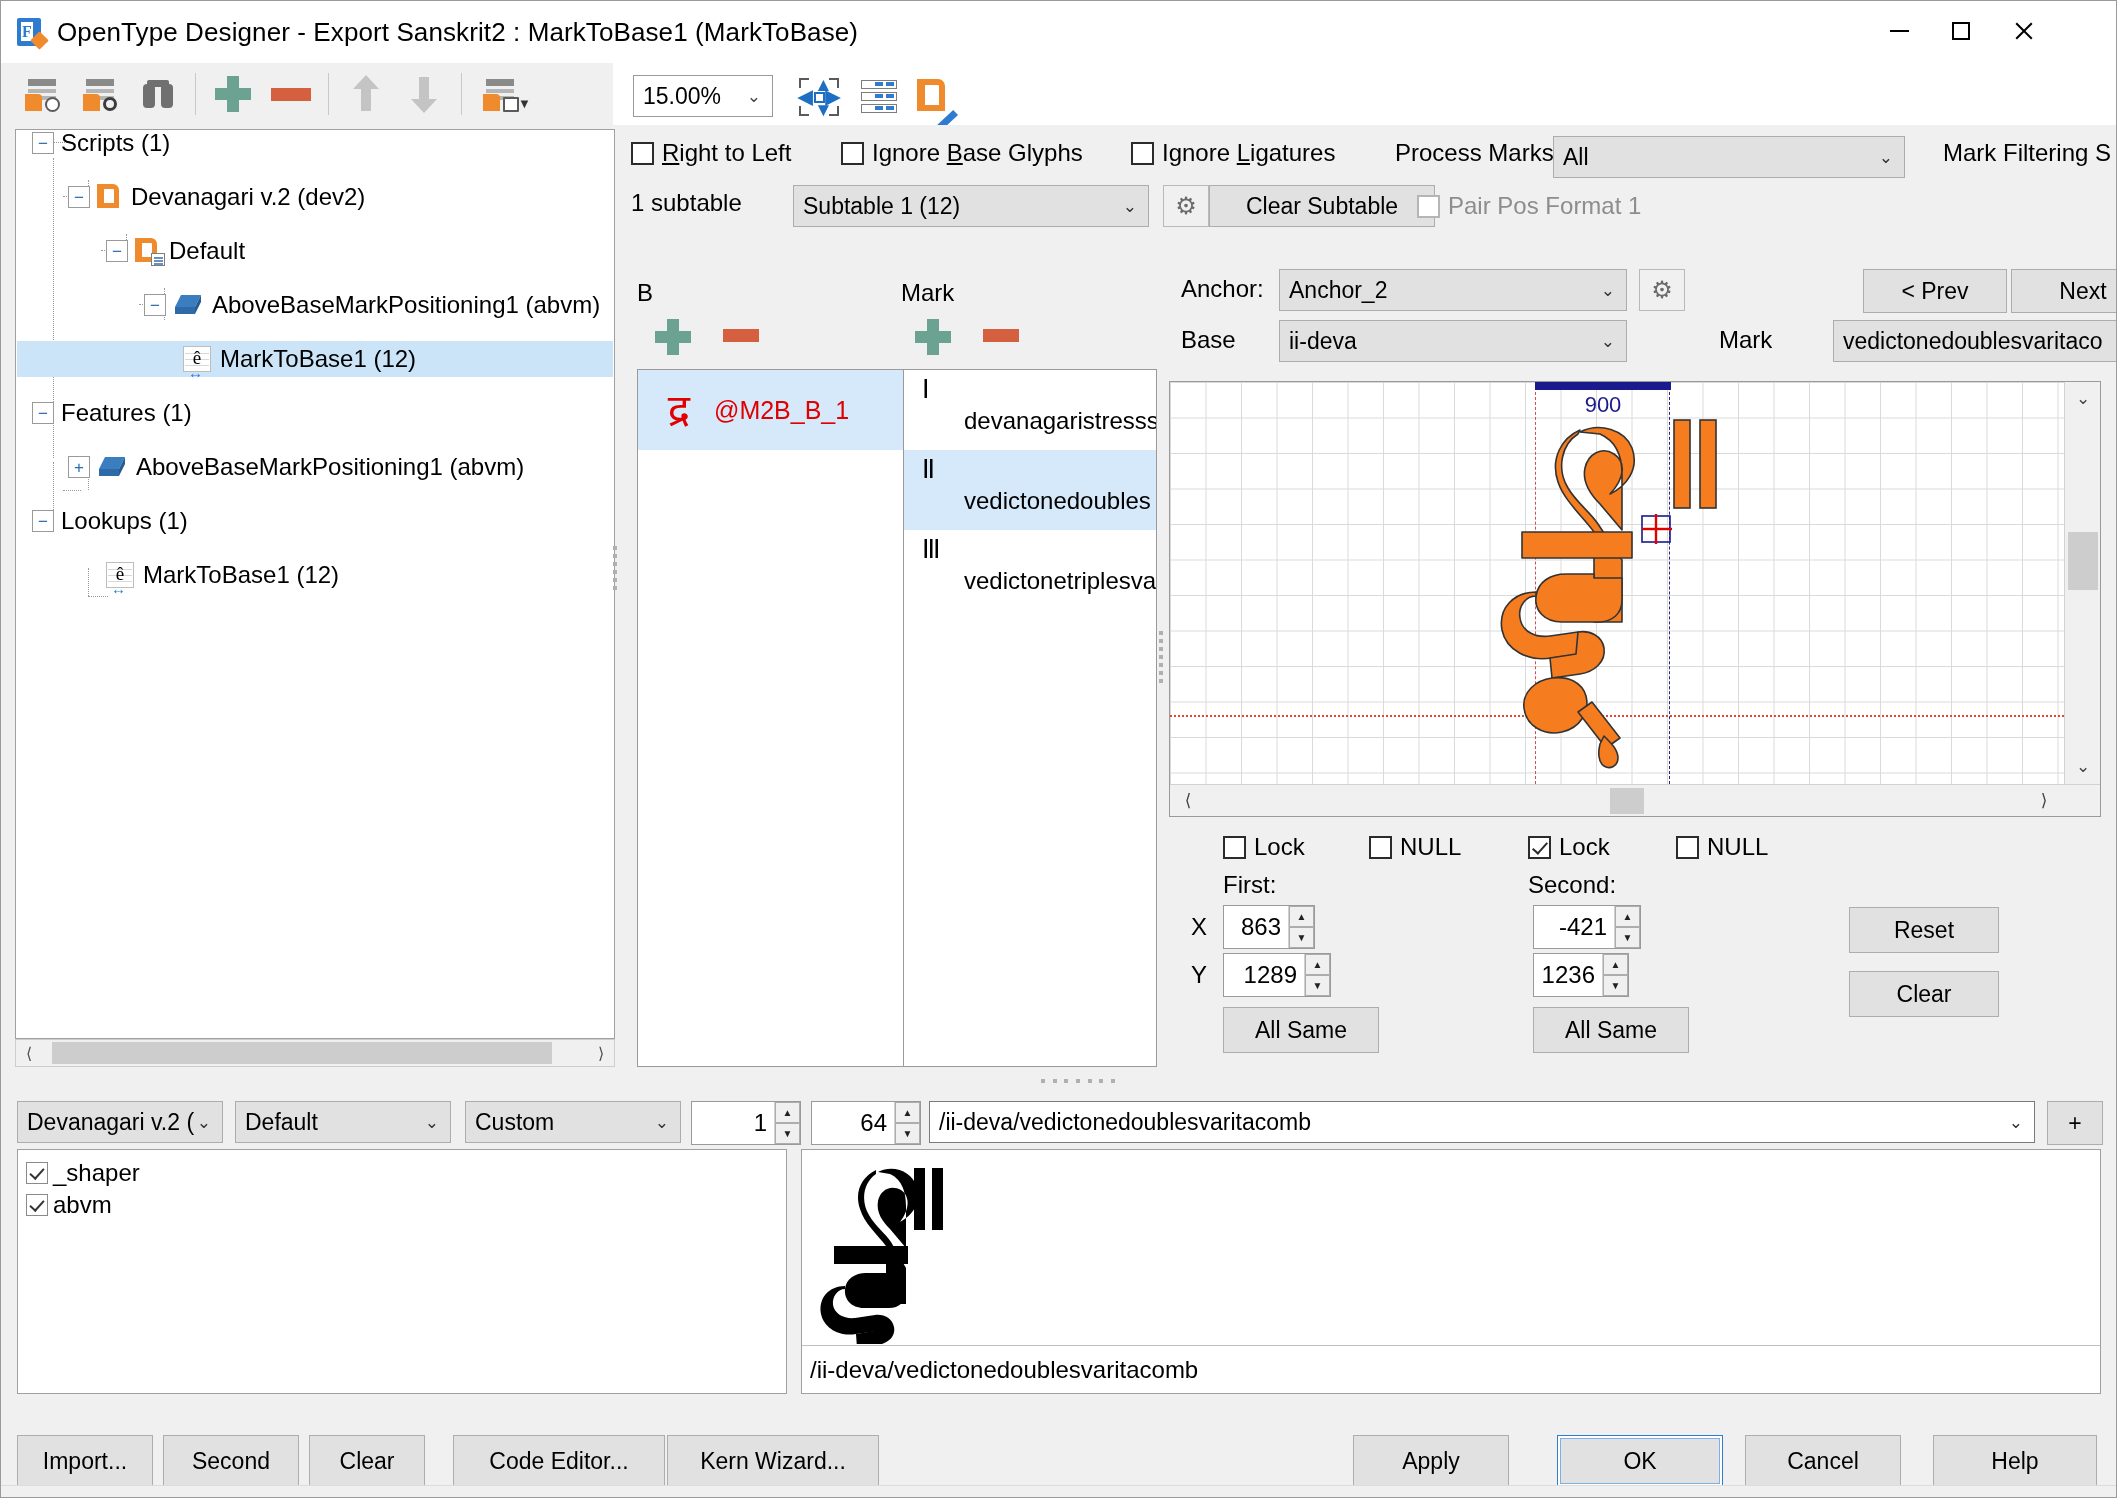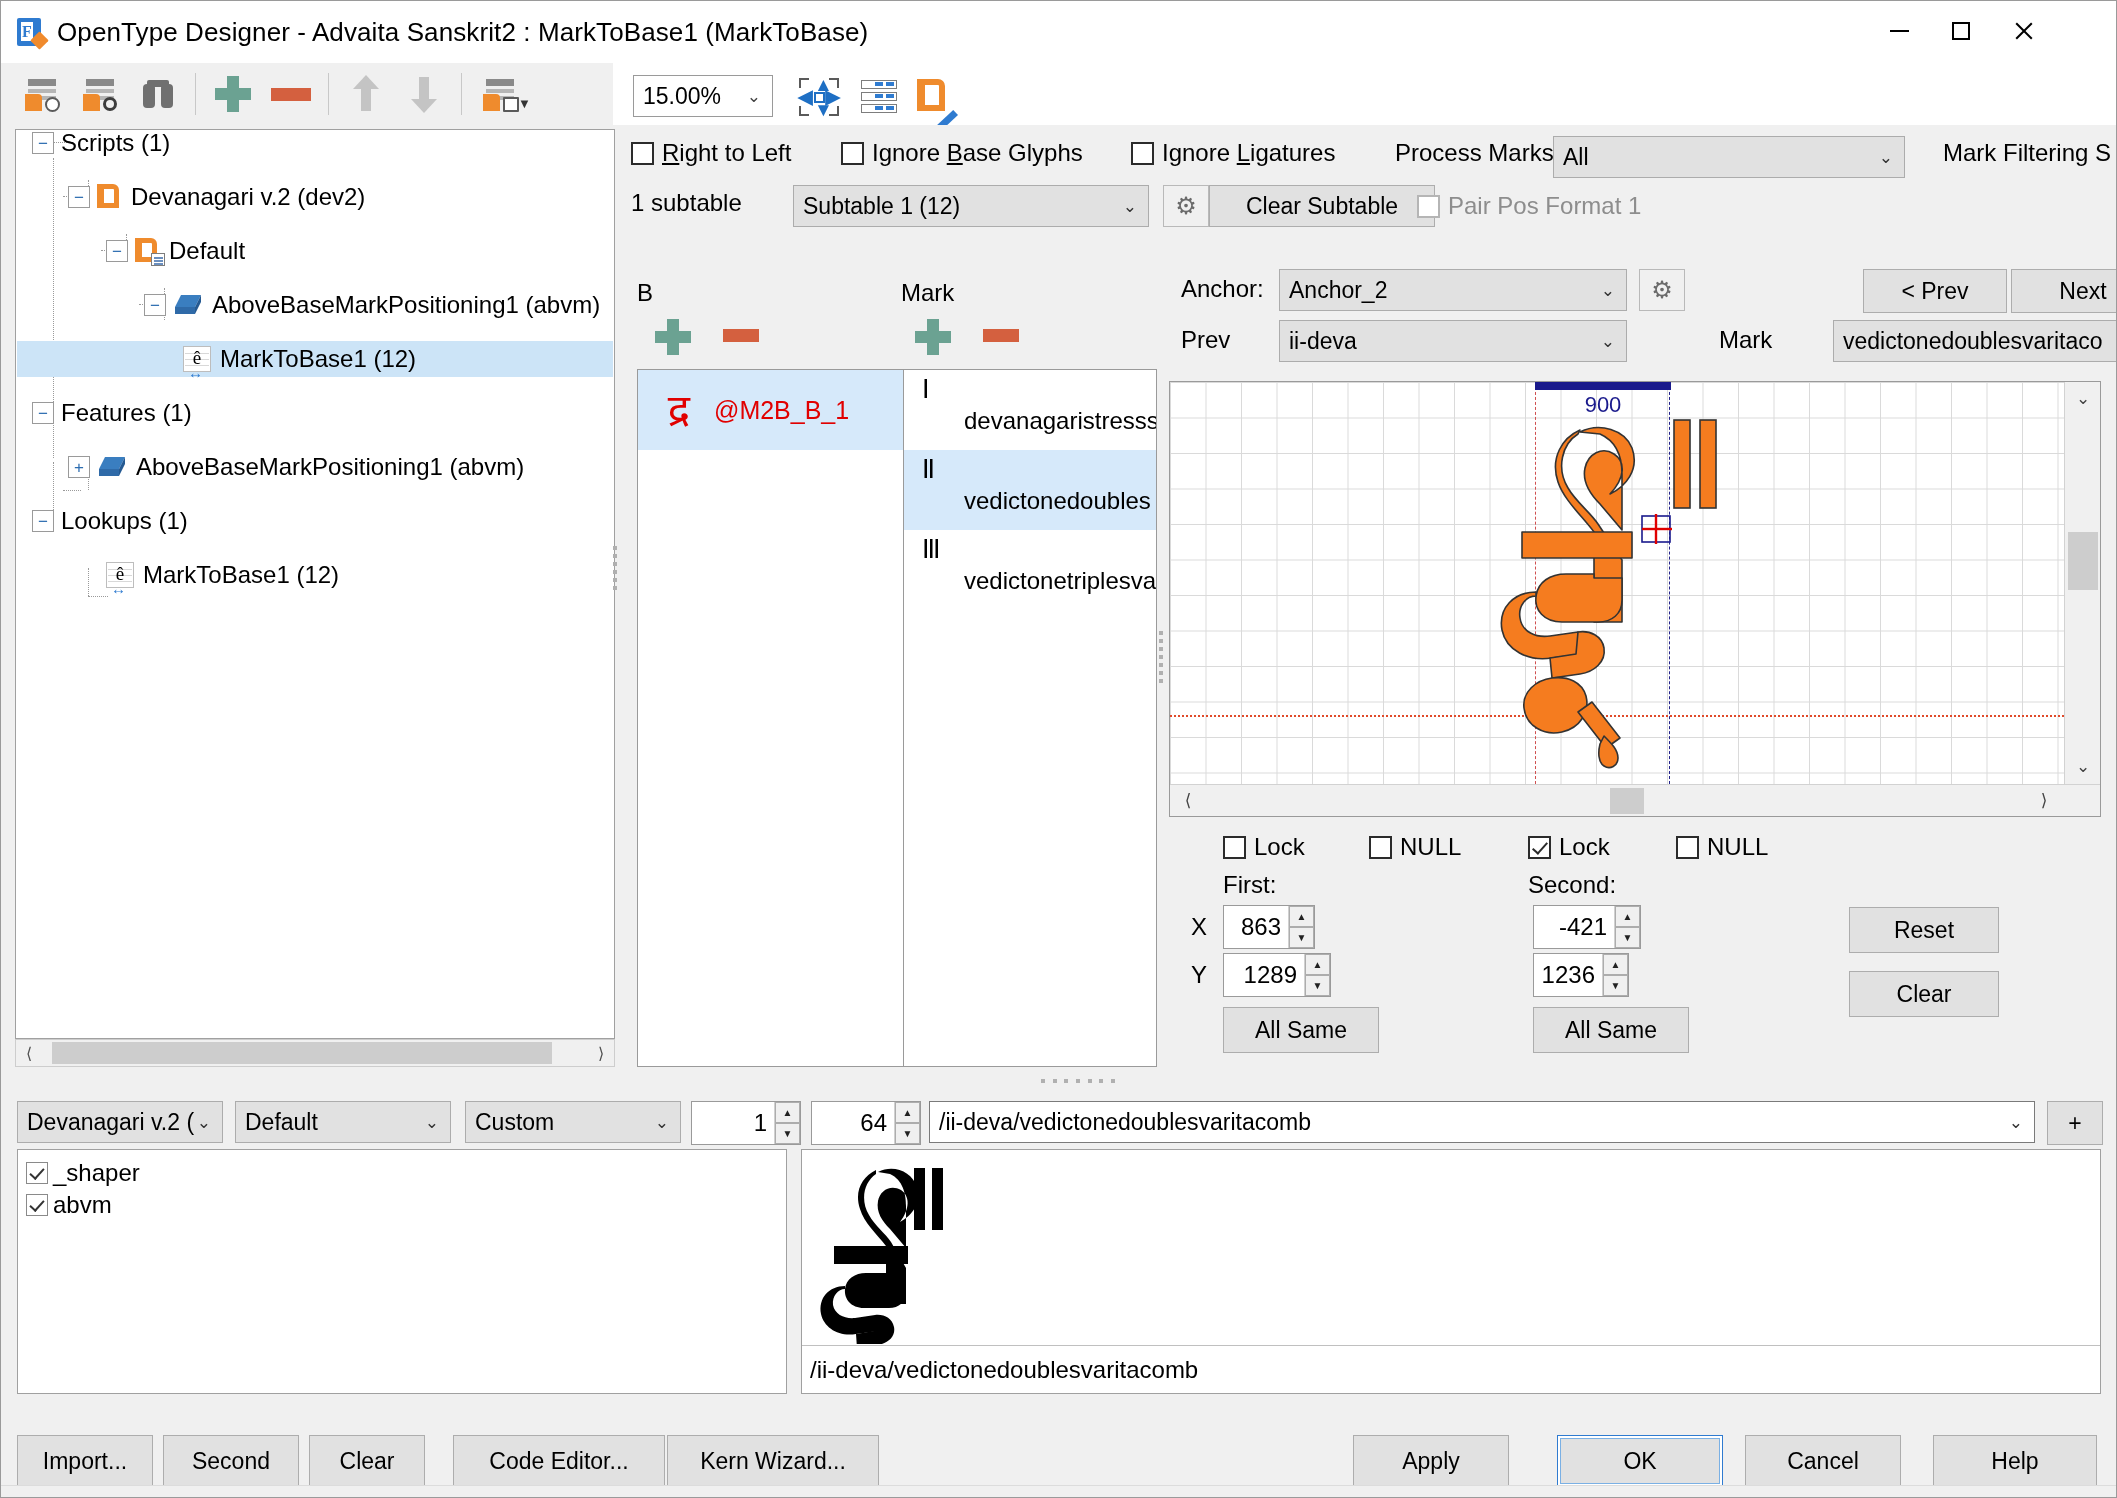--- a/index.html
+++ b/index.html
@@ -393,21 +393,21 @@
 <body>
 
 <div class="win">
 
   <div class="titlebar">
     <div class="app-icon">
       <div class="bk"></div>
         <div class="pg">F</div>
         <div class="pen"></div>
     </div>
-    <div class="title-text">OpenType Designer - Advaita Sanskrit2 : MarkToBase1 (MarkToBase)</div>
+    <div class="title-text">OpenType Designer - Export Sanskrit2 : MarkToBase1 (MarkToBase)</div>
   </div>
   <div class="win-ctrl" id="btn-min">
       <div class="gl-min"></div>
     </div>
   <div class="win-ctrl" id="btn-max">
       <div class="gl-max"></div>
     </div>
   <div class="win-ctrl" id="btn-close">
       <div class="gl-close"></div>
     </div>
@@ -731,21 +731,21 @@
   <div class="gearbtn" style="left:1638px;top:268px;width:46px;height:42px">
     <span class="g">⚙</span>
   </div>
   <div class="btn" style="left:1862px;top:268px;width:144px;height:44px">
     <span>&lt; Prev</span>
   </div>
   <div class="btn" style="left:2010px;top:268px;width:144px;height:44px">
     <span>Next</span>
   </div>
 
-  <div class="lbl-static" style="left:1180px;top:325px">Prev</div>
+  <div class="lbl-static" style="left:1180px;top:325px">Base</div>
   <div class="combo" style="left:1278px;top:319px;width:348px">
     <span class="val">ii-deva</span>
     <span class="chev">⌄</span>
   </div>
   <div class="lbl-static" style="left:1718px;top:325px">Mark</div>
   <div class="combo" style="left:1832px;top:319px;width:290px;overflow:hidden">
     <span class="val">vedictonedoublesvaritaco</span>
   </div>
 
   <div class="canvas-wrap">

